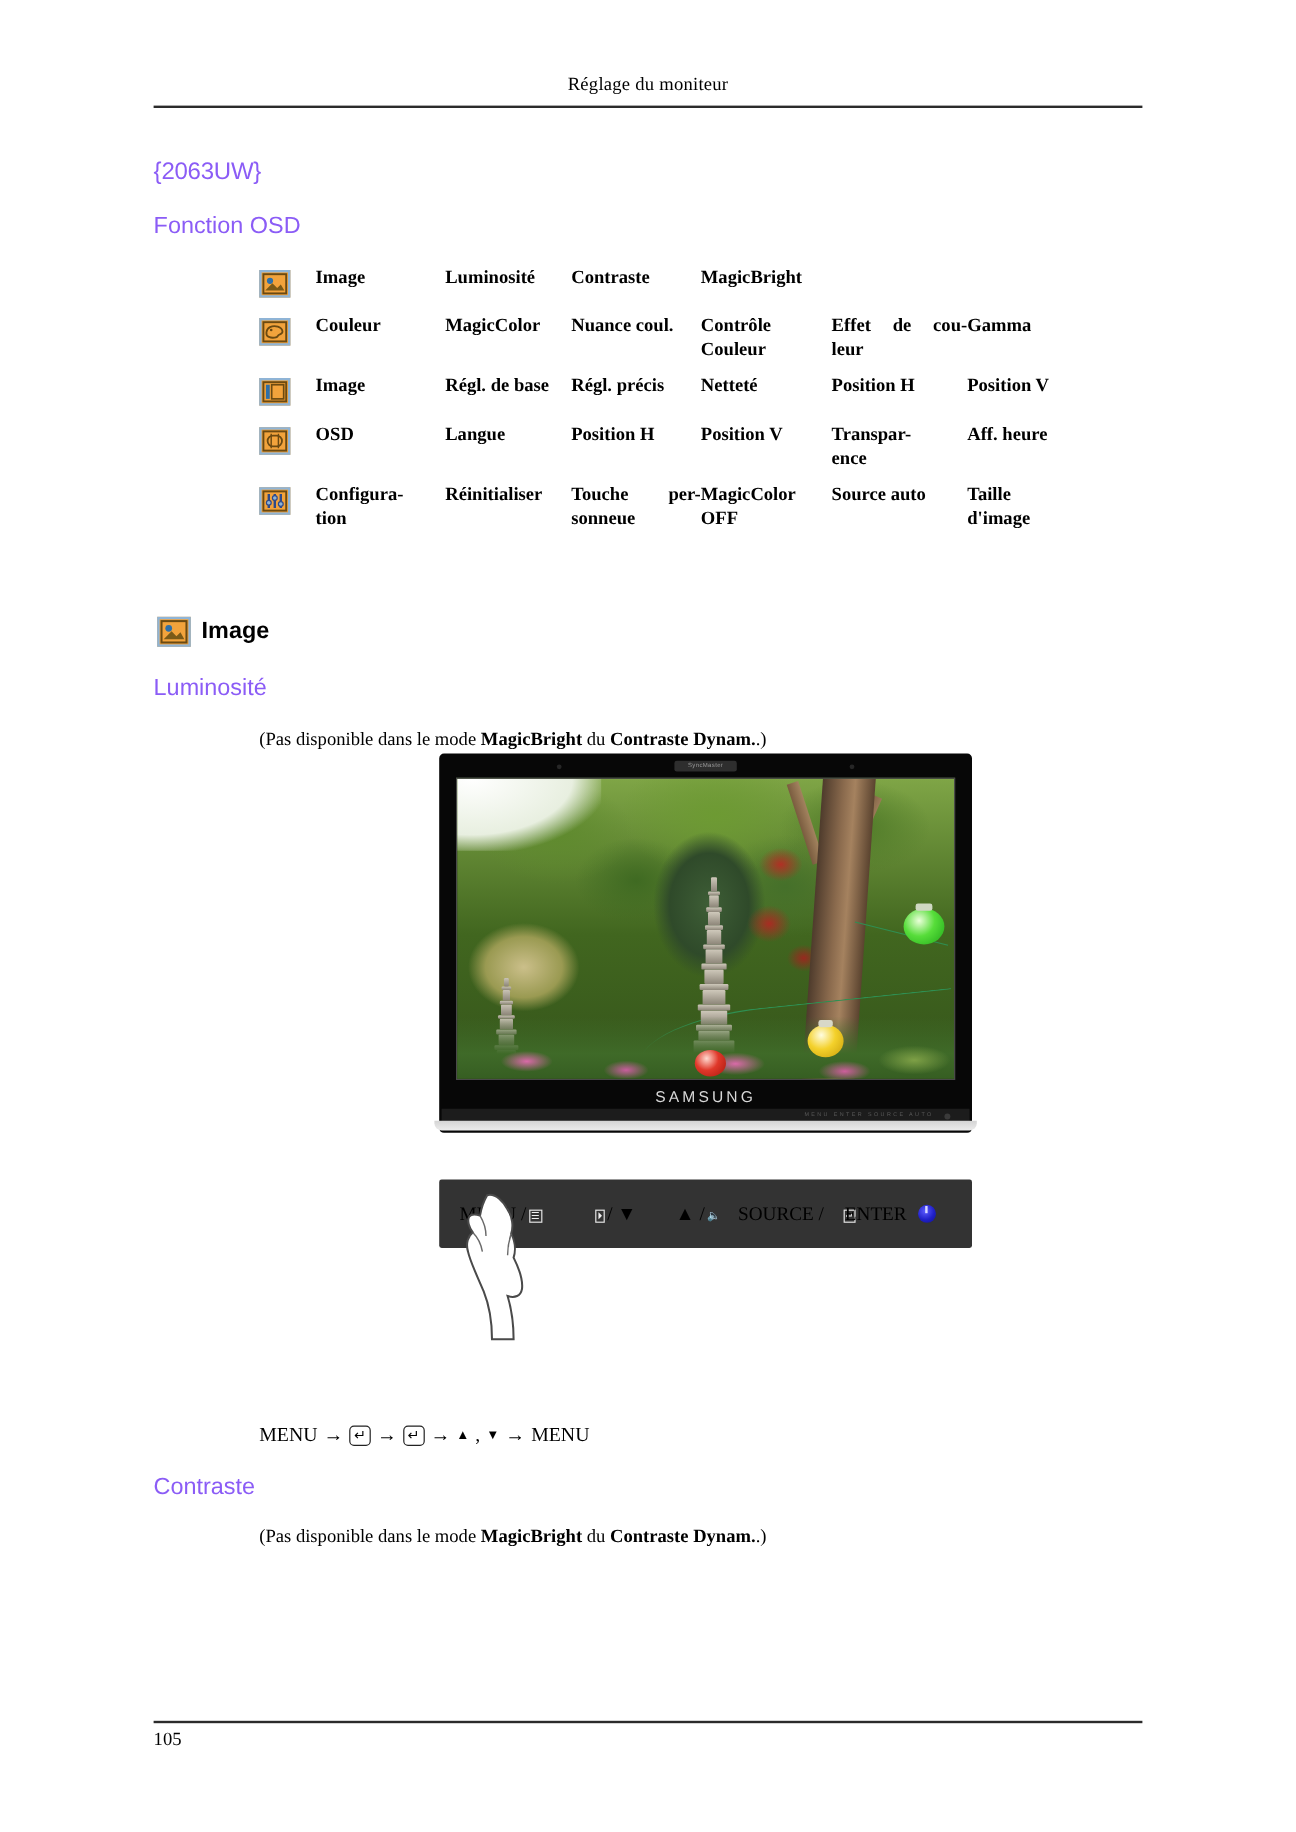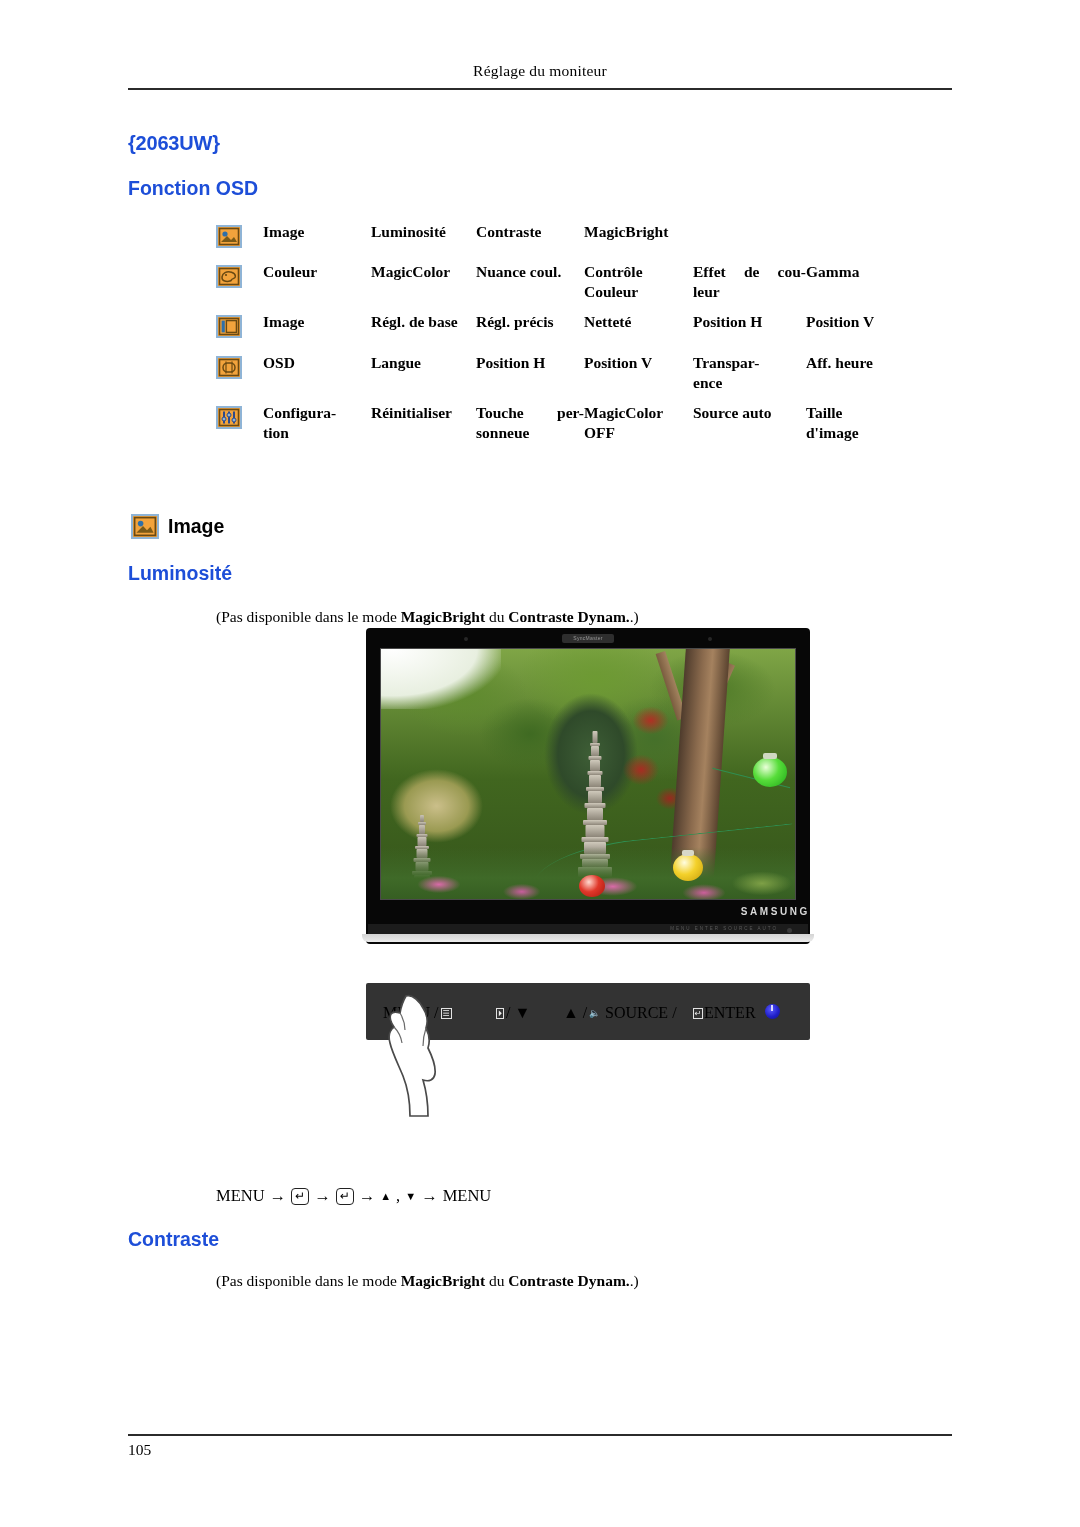--- a/index.html
+++ b/index.html
@@ -39,22 +39,22 @@
     position: absolute;
     left: 128px; top: 1441px; width: 824px;
     text-align: left;
     font-size: 15.5px;
   }
 
   
   h1.model, h2.sec, h2.sub {
     margin: 0;
     font-family: "Liberation Sans", sans-serif;
-    font-weight: bold;
-    color: #1d4ed8;
+    font-weight: normal;
+    color: #8b5cf6;
   }
   h1.model {
     position: absolute; left: 128px; top: 132px;
     font-size: 20px; letter-spacing: -0.2px;
   }
   h2.sec {
     position: absolute; left: 128px; top: 177px;
     font-size: 19.5px;
   }
   .imgsec-head {
@@ -178,25 +178,25 @@
   .mon-screen {
     position: absolute;
     left: 14px; top: 20px; width: 416px; height: 252px;
     overflow: hidden;
     background: #2a3a1c;
     border: 1px solid #4a4a4a;
   }
   .mon-brand {
     position: absolute;
     left: 0; right: 0; top: 278px;
-    text-align: right;
+    text-align: center;
     color: #d8d8d8;
     font-family: "Liberation Sans", sans-serif;
-    font-size: 10px;
-    font-weight: bold;
+    font-size: 13px;
+    font-weight: normal;
     letter-spacing: 2.6px;
   }
   .mon-bottomstrip {
     position: absolute;
     left: 2px; right: 2px; top: 296px; height: 14px;
     background: #1c1c1c;
     border-radius: 0 0 3px 3px;
   }
   .mon-btnmarks {
     position: absolute;
@@ -344,21 +344,21 @@
   }
   .ctrl-item {
     position: absolute;
     top: 21px;
     white-space: nowrap;
     display: flex; align-items: center; gap: 2px;
   }
   .ctrl-item.i1 { left: 17px; }
   .ctrl-item.i2 { left: 130px; }
   .ctrl-item.i3 { left: 197px; }
-  .ctrl-item.i4 { left: 239px; gap: 16px; }
+  .ctrl-item.i4 { left: 249px; gap: 16px; }
   .ctrl-item.i5 { left: 338px; }
   .ctrl-item.i6 { left: 399px; }
   .mini-key {
     display: inline-block;
     border: 1px solid #e3e3e3;
     font-size: 8px; line-height: 9px;
     padding: 0 1px;
     color: #efefef;
   }
   .power-dot {

